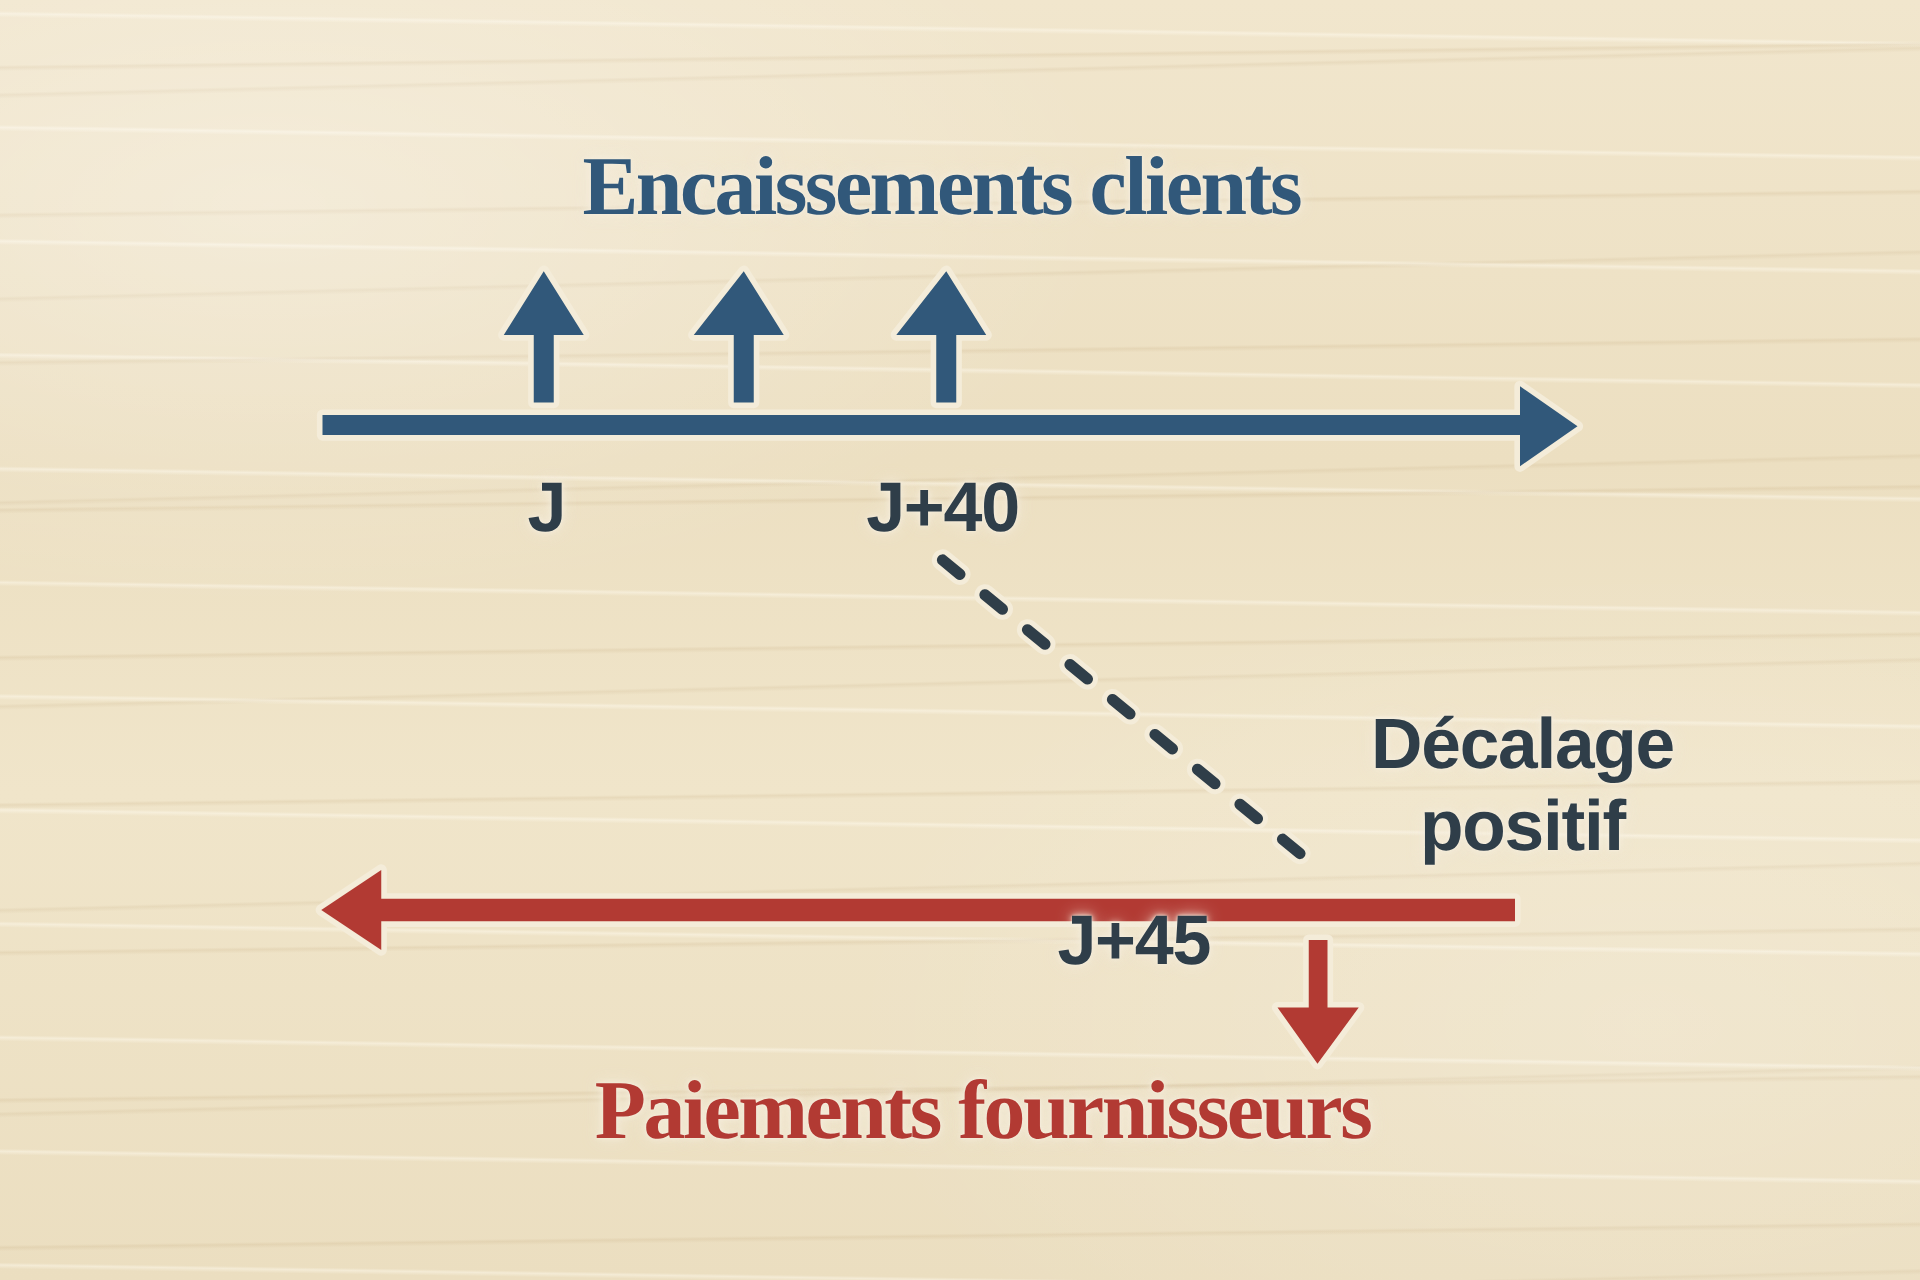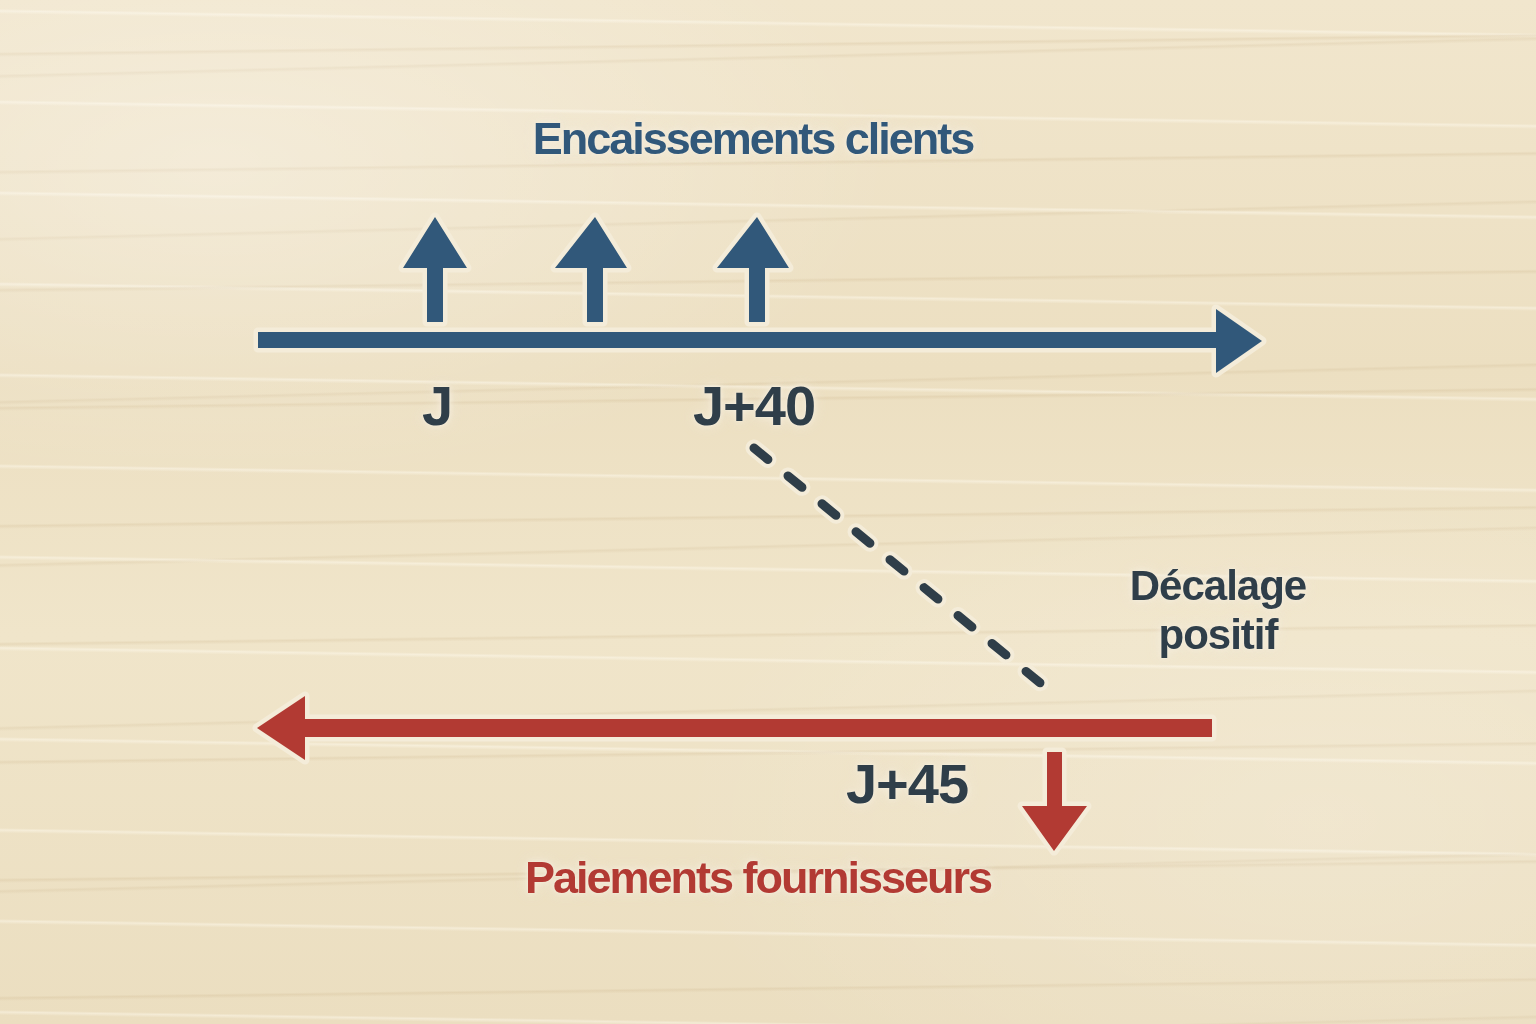--- a/index.html
+++ b/index.html
@@ -65,37 +65,38 @@
     position: absolute;
     transform: translateX(-50%);
     white-space: nowrap;
     font-weight: 700;
     text-shadow:
       0 0 2px rgba(246,238,222,0.95),
       0 0 6px rgba(246,238,222,0.95),
       0 0 14px rgba(246,238,222,0.75);
   }
   .title {
-    font-size: 45px;
+    font-size: 67px;
     letter-spacing: -2px;
     line-height: 1;
+    font-family: Liberation Serif, serif;
   }
   .title-blue { color: #31587a; }
-  .title-red  { color: #b23a33; }
+  .title-red  { color: #b23a33; margin-left: 28px; }
   .tick {
     font-size: 56px;
     letter-spacing: -1px;
     line-height: 1;
     color: #2f3e49;
   }
   .annotation {
     position: absolute;
     transform: translateX(-50%);
     font-weight: 700;
-    font-size: 42px;
+    font-size: 57px;
     letter-spacing: -1px;
     line-height: 1.16;
     color: #2f3e49;
     text-align: center;
     text-shadow:
       0 0 2px rgba(246,238,222,0.95),
       0 0 6px rgba(246,238,222,0.95),
       0 0 14px rgba(246,238,222,0.75);
   }
 </style>
@@ -123,17 +124,17 @@
   <div class="txt title title-blue" style="left:753px; top:116px;">Encaissements clients</div>
 
   <div class="txt tick" style="left:437px; top:378px;">J</div>
   <div class="txt tick" style="left:754px; top:378px;">J+40</div>
 
   <div class="annotation" style="left:1218px; top:562px;">
     <div>Décalage</div>
     <div>positif</div>
   </div>
 
-  <div class="txt tick" style="left:907px; top:756px;">J+45</div>
+  <div class="txt tick" style="left:907px; top:724px;">J+45</div>
 
   <div class="txt title title-red" style="left:758px; top:855px;">Paiements fournisseurs</div>
 
 </div>
 
 </body></html>

